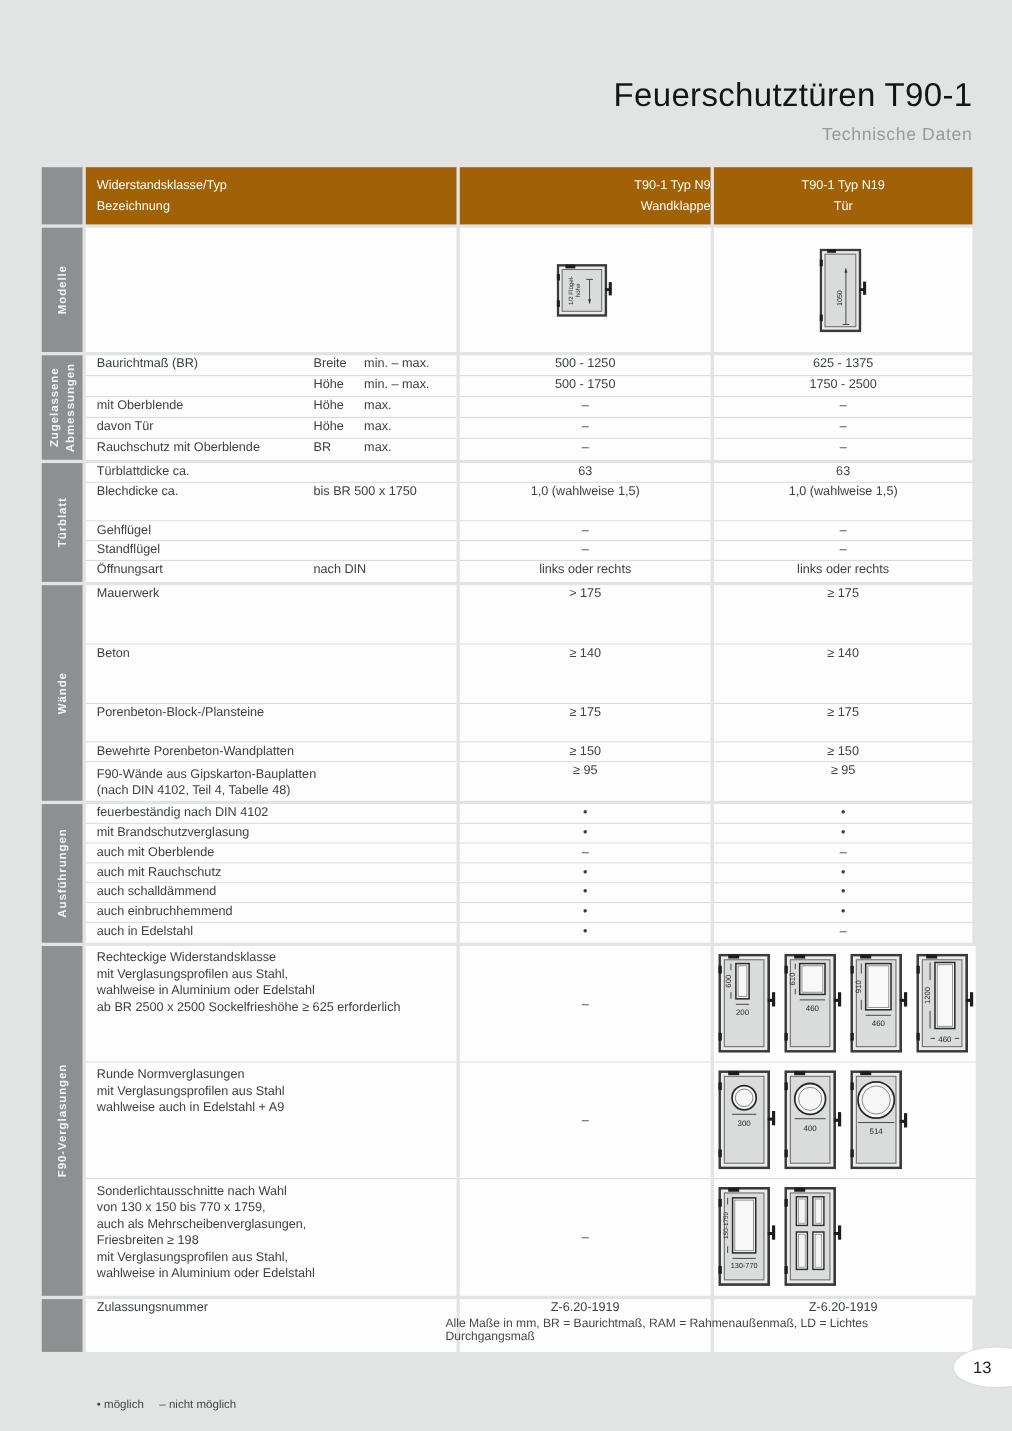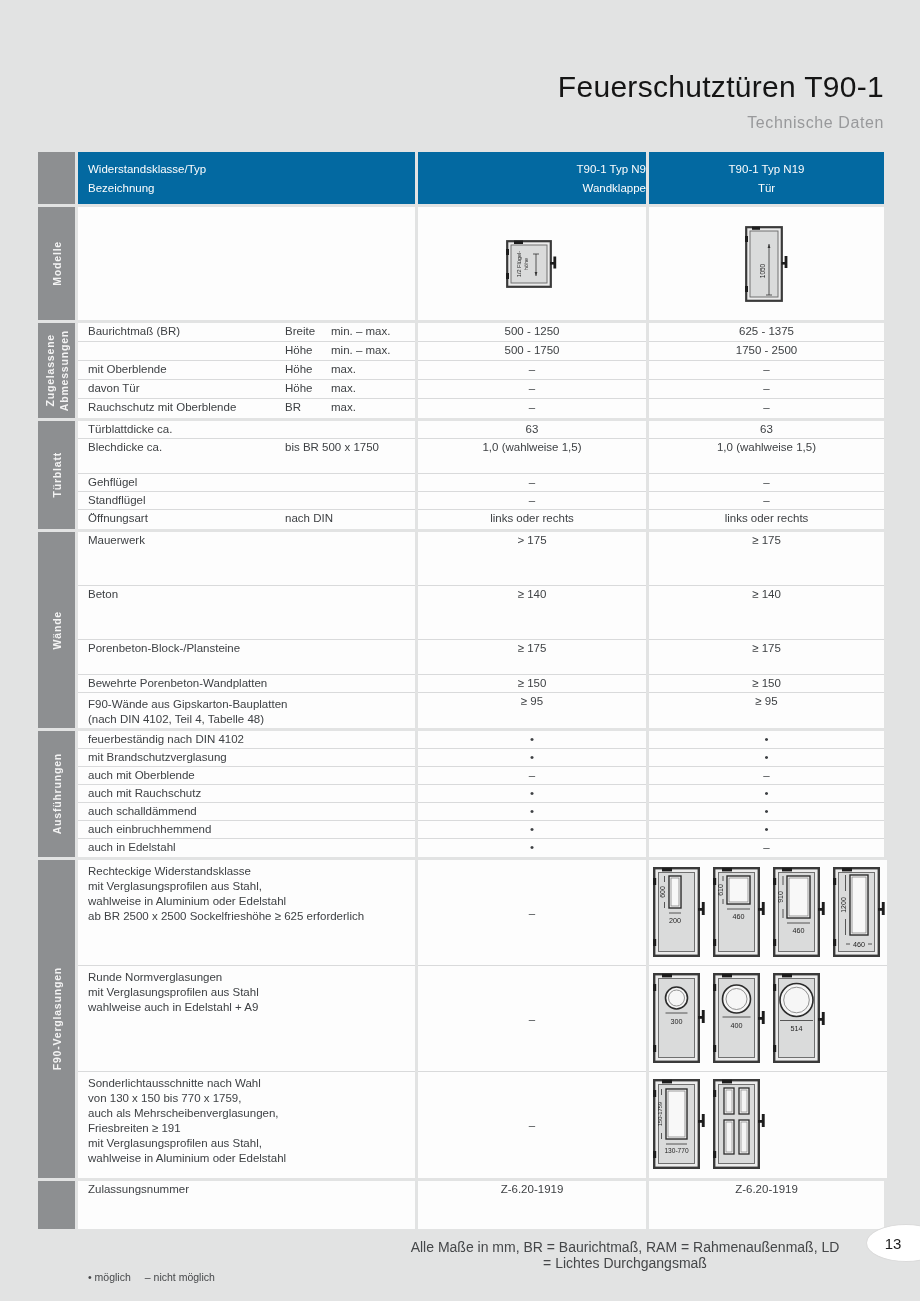--- a/index.html
+++ b/index.html
@@ -3,21 +3,21 @@
 <meta charset="utf-8">
 <style>
   *{margin:0;padding:0;box-sizing:border-box}
   html,body{width:920px;height:1301px}
   body{background:#e2e3e3;font-family:"Liberation Sans",sans-serif;color:#3e4144;position:relative;overflow:hidden}
   .title{position:absolute;top:70px;right:36px;font-size:30px;font-weight:400;color:#151515;letter-spacing:.3px}
   .subtitle{position:absolute;top:114px;right:36px;font-size:16px;color:#98999b;letter-spacing:.6px}
   .table{position:absolute;left:38px;top:152px;width:846px}
   .thead{display:flex;gap:3px;height:52px;margin-bottom:3px}
   .tabfill{width:37px;flex:none;background:#8d8f91}
-  .th{background:#0369a1;color:#fdfdfd;font-size:11.5px;display:flex;flex-direction:column;justify-content:center;gap:7px}
+  .th{background:#a16207;color:#fdfdfd;font-size:11.5px;display:flex;flex-direction:column;justify-content:center;gap:7px}
   .th1{width:337px;flex:none;padding-left:10px}
   .th2{width:228px;flex:none;text-align:right}
   .th3{flex:1;text-align:center}
   .section{display:flex;gap:3px;margin-bottom:3px}
   .tab{width:37px;flex:none;background:#8d8f91;display:flex;align-items:center;justify-content:center;gap:2px}
   .vt{writing-mode:vertical-rl;transform:rotate(180deg);color:#f3f3f3;font-size:10.5px;font-weight:700;letter-spacing:.8px;white-space:nowrap}
   .rows{flex:1;display:flex;flex-direction:column}
   .row{display:flex;gap:3px}
   .row>div{background:#fdfdfd;border-bottom:1px solid #d9dadb}
   .rows .row:last-child>div{border-bottom:none}
@@ -28,21 +28,21 @@
   .sa{display:inline-block;width:46px}
   .cv{font-size:11.5px;text-align:center;padding-top:2px}
   .c2{width:228px;flex:none}
   .c3{flex:1}
   .vmid{display:flex;align-items:center;justify-content:center;padding-top:0}
   .r18{height:18px}.r19{height:19px}.r35{height:35px}.r54{height:54px}
   .mdiag{display:flex;align-items:center;justify-content:center}
   .doorrow{display:flex;gap:6px;padding:7px 0 0 4px;text-align:left}
   svg text{fill:#1f1f1f;font-family:"Liberation Sans",sans-serif}
   .legend{position:absolute;left:88px;top:1271px;font-size:10.5px;color:#454749;display:flex;gap:14px}
-  .units{position:absolute;left:405px;top:1239px;width:440px;text-align:center;font-size:14px;color:#454749}
+  .units{position:absolute;left:405px;top:1197px;width:440px;text-align:left;font-size:11px;color:#454749}
   .pagenum{position:absolute;left:866px;top:1224px;width:80px;height:38px;background:#fff;border:1px solid #dadada;border-radius:50%;display:flex;align-items:center;justify-content:center;padding-right:26px;font-size:15px;color:#1d1d1d}
 </style>
 </head>
 <body>
 
 <div class="title">Feuerschutztüren T90-1</div>
 <div class="subtitle">Technische Daten</div>
 
 <div class="table">
 
@@ -433,21 +433,21 @@
             <text x="23.5" y="58" font-size="7.2" text-anchor="middle">514</text>
           </svg>
         </div>
       </div>
 
       <div class="row" style="height:106px">
         <div class="cl block">
           <div>Sonderlichtausschnitte nach Wahl</div>
           <div>von 130 x 150 bis 770 x 1759,</div>
           <div>auch als Mehrscheibenverglasungen,</div>
-          <div>Friesbreiten ≥ 191</div>
+          <div>Friesbreiten ≥ 198</div>
           <div>mit Verglasungsprofilen aus Stahl,</div>
           <div>wahlweise in Aluminium oder Edelstahl</div>
         </div>
         <div class="cv c2 vmid">–</div>
         <div class="cv c3 doorrow">
           <svg width="54" height="90" viewBox="0 0 54 90">
             <rect x="1.2" y="1.2" width="44.6" height="87.6" fill="#ececec" stroke="#3a3a3a" stroke-width="2.4"></rect>
             <rect x="5.5" y="5.5" width="36" height="79" fill="#dadbdb" stroke="#707070" stroke-width="1"></rect>
             <rect x="9" y="0.8" width="10" height="3.6" fill="#1d1d1d"></rect>
             <rect x="0" y="11" width="3.2" height="7" fill="#1d1d1d"></rect>

